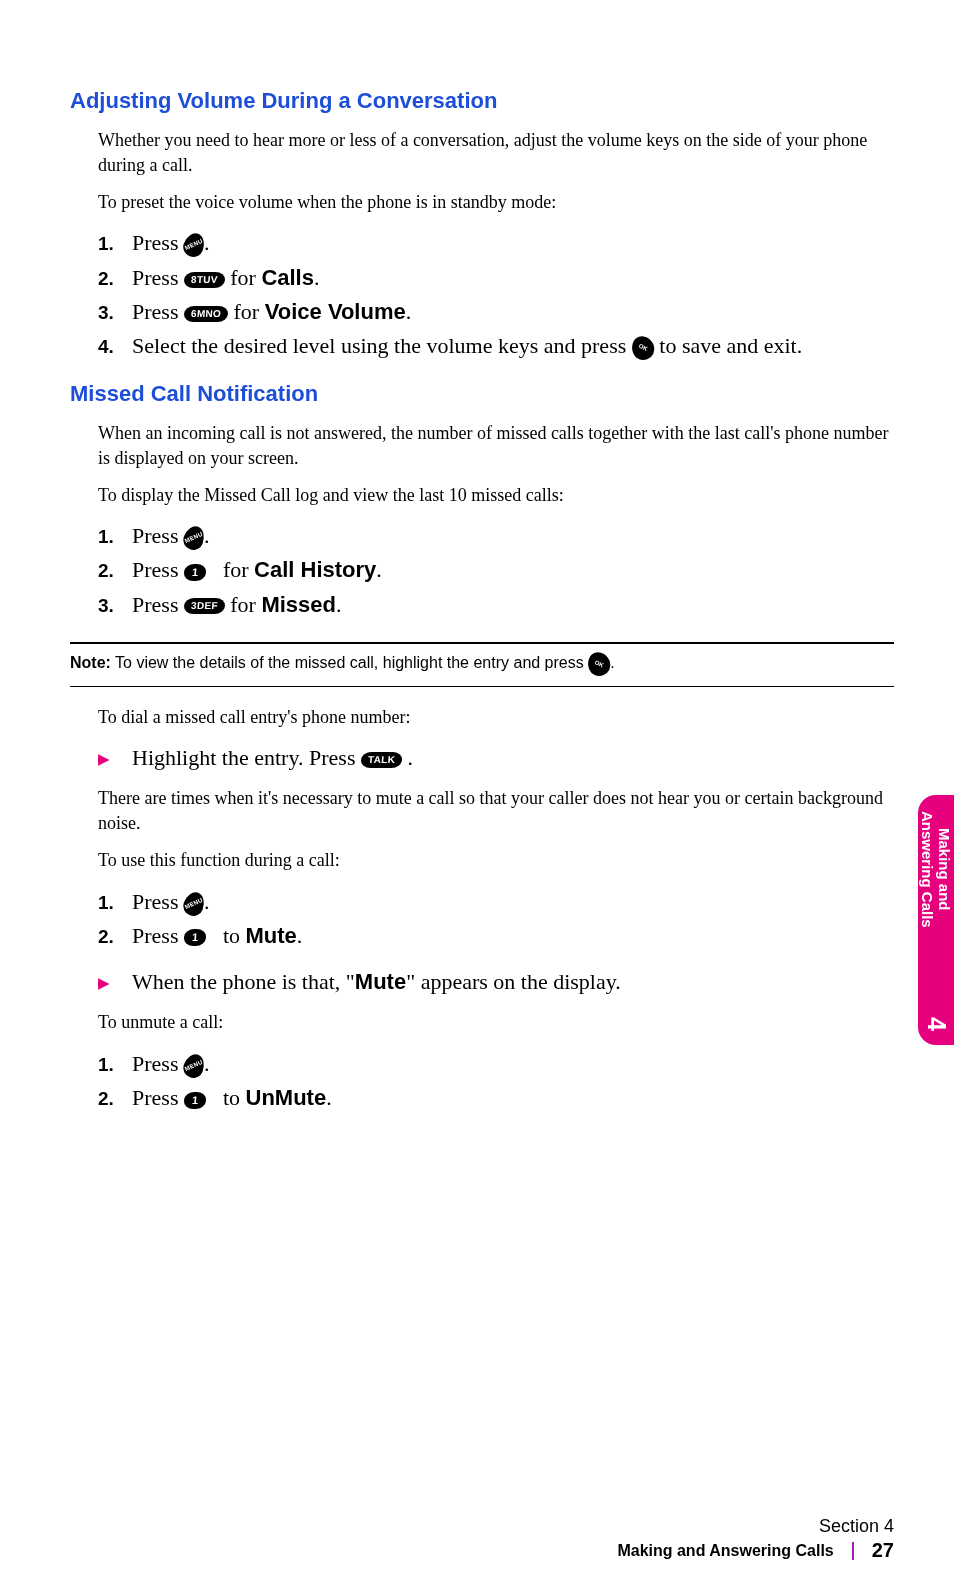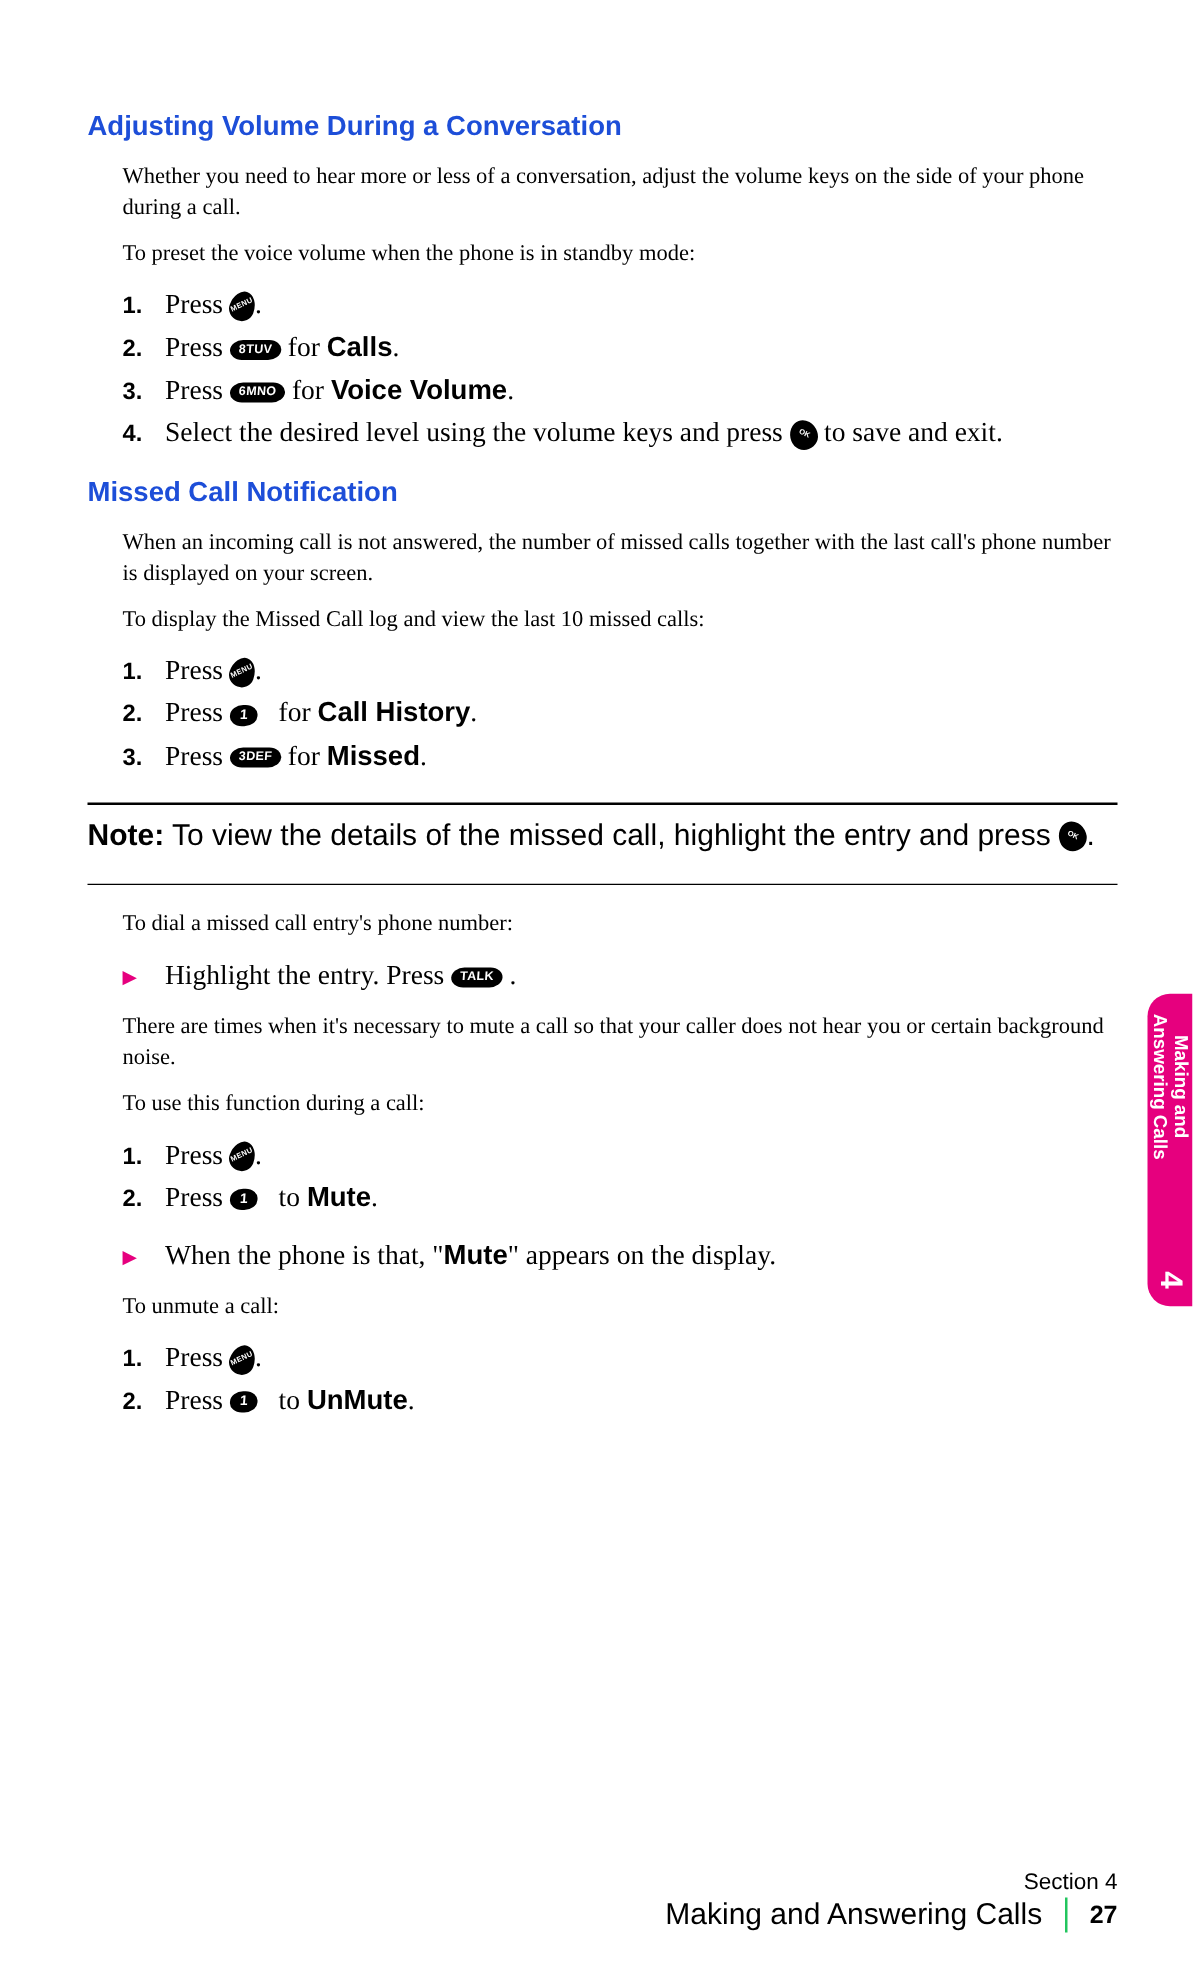--- a/index.html
+++ b/index.html
@@ -125,24 +125,24 @@
     top: 50%; left: 50%;
     transform: translate(-50%, -50%) rotate(45deg);
   }
   .bold-sans {
     font-family: Arial, Helvetica, sans-serif;
     font-weight: bold;
   }
   .note-box {
     border-top: 2px solid #000;
     border-bottom: 1px solid #000;
-    padding: 8px 0 22px 0;
+    padding: 8px 0 10px 0;
     margin: 20px 0 18px 0;
     font-family: Arial, Helvetica, sans-serif;
-    font-size: 24px;
+    font-size: 16px;
     line-height: 1.4;
   }
   .note-box .note-label { font-weight: bold; }
 
   
   .side-tab {
     position: absolute;
     right: 0;
     top: 795px;
     width: 36px;
@@ -168,40 +168,40 @@
     writing-mode: vertical-rl;
     color: #fff;
     font-family: Arial, Helvetica, sans-serif;
     font-weight: bold;
     font-size: 25px;
   }
 
   
   .footer {
     position: absolute;
-    bottom: 44px;
+    bottom: 28px;
     right: 60px;
     text-align: right;
     font-family: Arial, Helvetica, sans-serif;
   }
   .footer .sec {
     font-size: 18px;
     margin-bottom: 2px;
   }
   .footer .row2 {
     display: flex;
     align-items: center;
     justify-content: flex-end;
     gap: 18px;
   }
   .footer .title {
-    font-weight: normal;
-    font-size: 24px;
+    font-weight: bold;
+    font-size: 16px;
     padding-right: 18px;
-    border-right: 2px solid #22c55e;
+    border-right: 2px solid #a21caf;
   }
   .footer .pnum {
     font-weight: bold;
     font-size: 20px;
   }
 </style>
 </head>
 <body>
 
 <div class="page">

